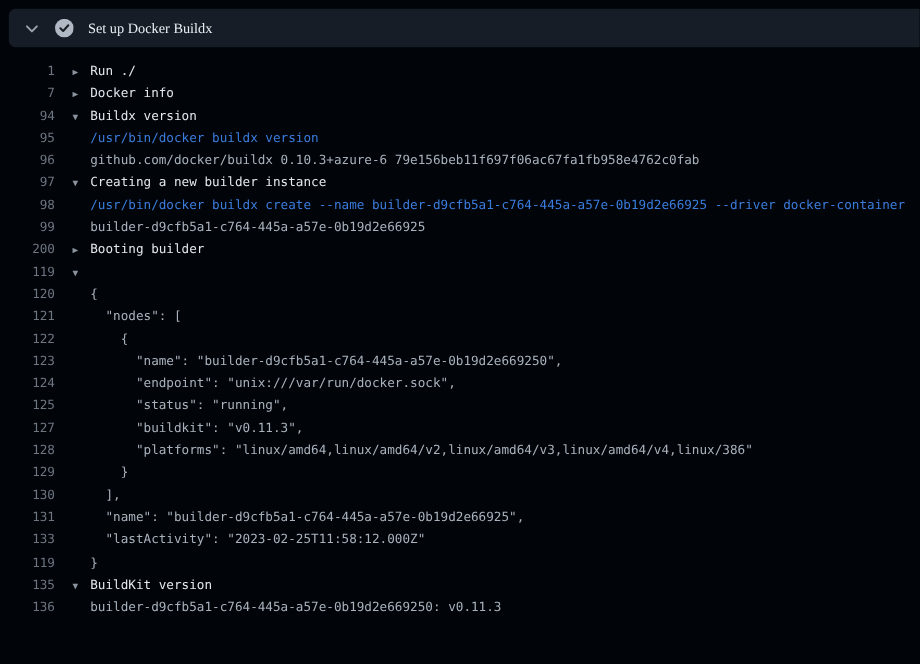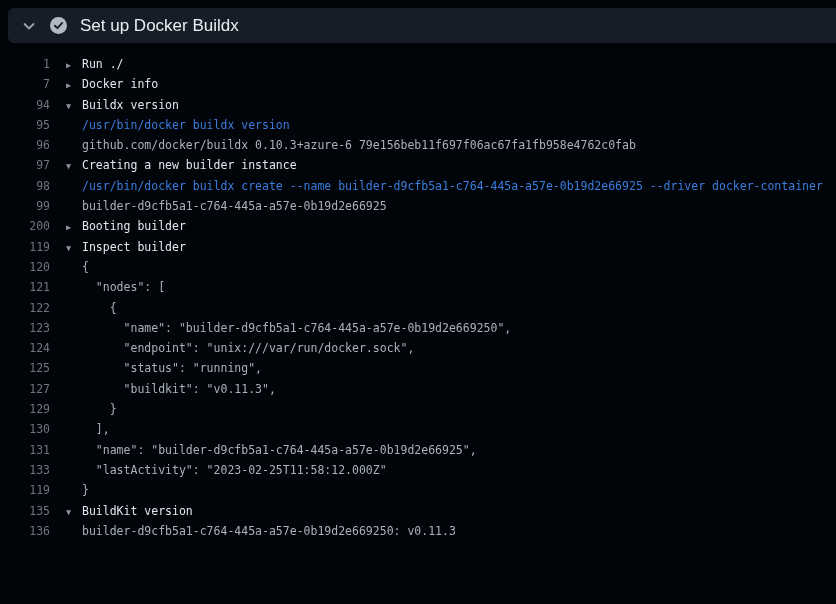--- a/index.html
+++ b/index.html
@@ -15,22 +15,22 @@
     position:absolute; left:8px; top:8px; right:0; height:35px;
     background: var(--header-bg, #171d26);
     border-radius:6px 0 0 6px;
     display:flex; align-items:center;
     cursor:pointer;
   }
   .chev { margin-left:13px; flex:none; display:block; }
   .check { margin-left:13px; flex:none; display:block; }
   .step-title {
     margin-left:13px;
-    font-family:Liberation Sans, sans-serif;
-    font-size:17px; font-weight:400;
+    font-family:Liberation Serif, serif;
+    font-size:13px; font-weight:400;
     color: var(--title-color, #e9eef4);
   }
 
   
   .log { position:absolute; top:43px; left:0; right:0; bottom:0; padding-top:11px; overflow:hidden; }
   .row { display:flex; align-items:baseline; height:20.3px; line-height:20.3px; white-space:pre; }
   .num {
     flex:none; width:50px; text-align:right;
     font-size:11.5px; color: var(--gutter-color, #6e7681);
     cursor:pointer;
@@ -65,28 +65,29 @@
   <div class="log" id="log">
       <div class="row group"><span class="num">1</span><span class="arrow">▶</span><span class="text">Run ./</span></div>
       <div class="row group"><span class="num">7</span><span class="arrow">▶</span><span class="text">Docker info</span></div>
       <div class="row group"><span class="num">94</span><span class="arrow">▼</span><span class="text">Buildx version</span></div>
       <div class="row command"><span class="num">95</span><span class="arrow"></span><span class="text">/usr/bin/docker buildx version</span></div>
       <div class="row output"><span class="num">96</span><span class="arrow"></span><span class="text">github.com/docker/buildx 0.10.3+azure-6 79e156beb11f697f06ac67fa1fb958e4762c0fab</span></div>
       <div class="row group"><span class="num">97</span><span class="arrow">▼</span><span class="text">Creating a new builder instance</span></div>
       <div class="row command"><span class="num">98</span><span class="arrow"></span><span class="text">/usr/bin/docker buildx create --name builder-d9cfb5a1-c764-445a-a57e-0b19d2e66925 --driver docker-container</span></div>
       <div class="row output"><span class="num">99</span><span class="arrow"></span><span class="text">builder-d9cfb5a1-c764-445a-a57e-0b19d2e66925</span></div>
       <div class="row group"><span class="num">200</span><span class="arrow">▶</span><span class="text">Booting builder</span></div>
-      <div class="row group"><span class="num">119</span><span class="arrow">▼</span><span class="text">Inspect builder</span></div>
+      <div class="row group"><span class="num">119</span><span class="arrow">▼</span></div>
       <div class="row output"><span class="num">120</span><span class="arrow"></span><span class="text">{</span></div>
       <div class="row output"><span class="num">121</span><span class="arrow"></span><span class="text">  "nodes": [</span></div>
       <div class="row output"><span class="num">122</span><span class="arrow"></span><span class="text">    {</span></div>
       <div class="row output"><span class="num">123</span><span class="arrow"></span><span class="text">      "name": "builder-d9cfb5a1-c764-445a-a57e-0b19d2e669250",</span></div>
       <div class="row output"><span class="num">124</span><span class="arrow"></span><span class="text">      "endpoint": "unix:///var/run/docker.sock",</span></div>
       <div class="row output"><span class="num">125</span><span class="arrow"></span><span class="text">      "status": "running",</span></div>
       <div class="row output"><span class="num">127</span><span class="arrow"></span><span class="text">      "buildkit": "v0.11.3",</span></div>
+      <div class="row output"><span class="num">128</span><span class="arrow"></span><span class="text">      "platforms": "linux/amd64,linux/amd64/v2,linux/amd64/v3,linux/amd64/v4,linux/386"</span></div>
       <div class="row output"><span class="num">129</span><span class="arrow"></span><span class="text">    }</span></div>
       <div class="row output"><span class="num">130</span><span class="arrow"></span><span class="text">  ],</span></div>
       <div class="row output"><span class="num">131</span><span class="arrow"></span><span class="text">  "name": "builder-d9cfb5a1-c764-445a-a57e-0b19d2e66925",</span></div>
       <div class="row output"><span class="num">133</span><span class="arrow"></span><span class="text">  "lastActivity": "2023-02-25T11:58:12.000Z"</span></div>
       <div class="row output"><span class="num">119</span><span class="arrow"></span><span class="text">}</span></div>
       <div class="row group"><span class="num">135</span><span class="arrow">▼</span><span class="text">BuildKit version</span></div>
       <div class="row output"><span class="num">136</span><span class="arrow"></span><span class="text">builder-d9cfb5a1-c764-445a-a57e-0b19d2e669250: v0.11.3</span></div>
     </div>
 
 </div>

